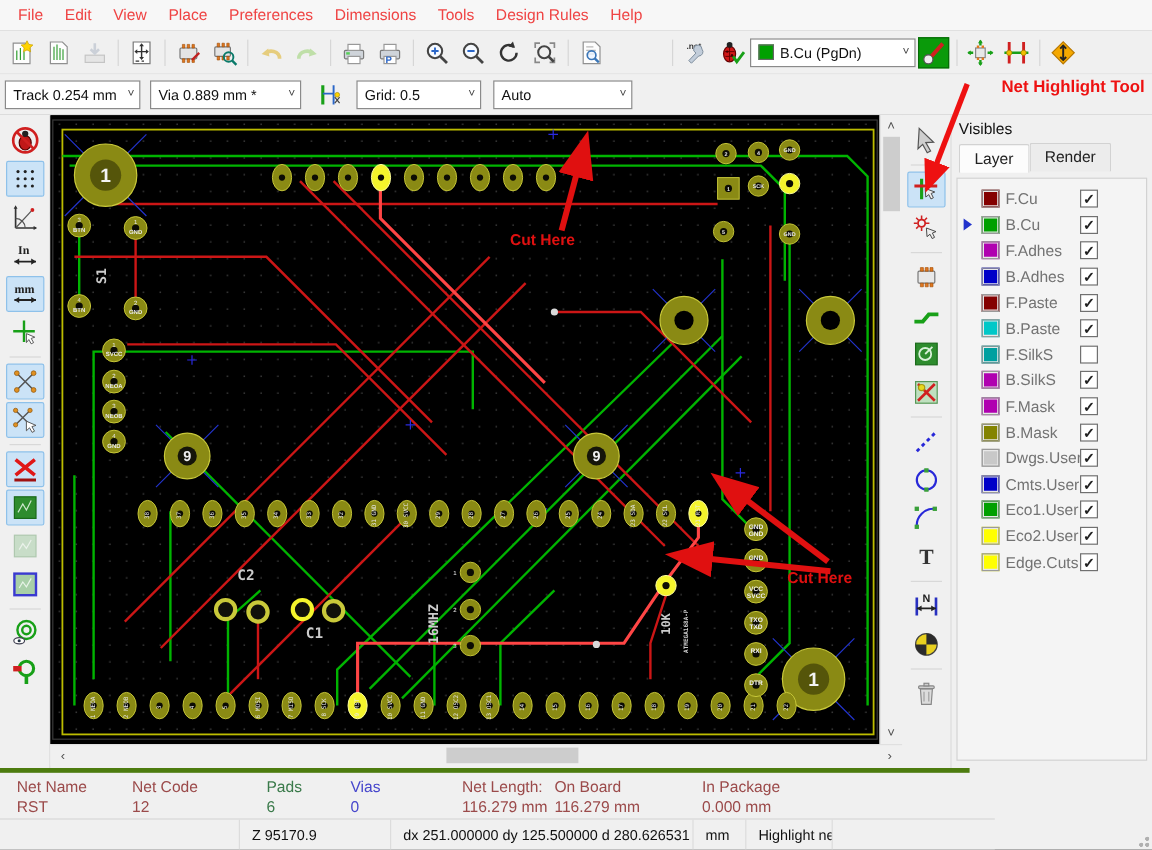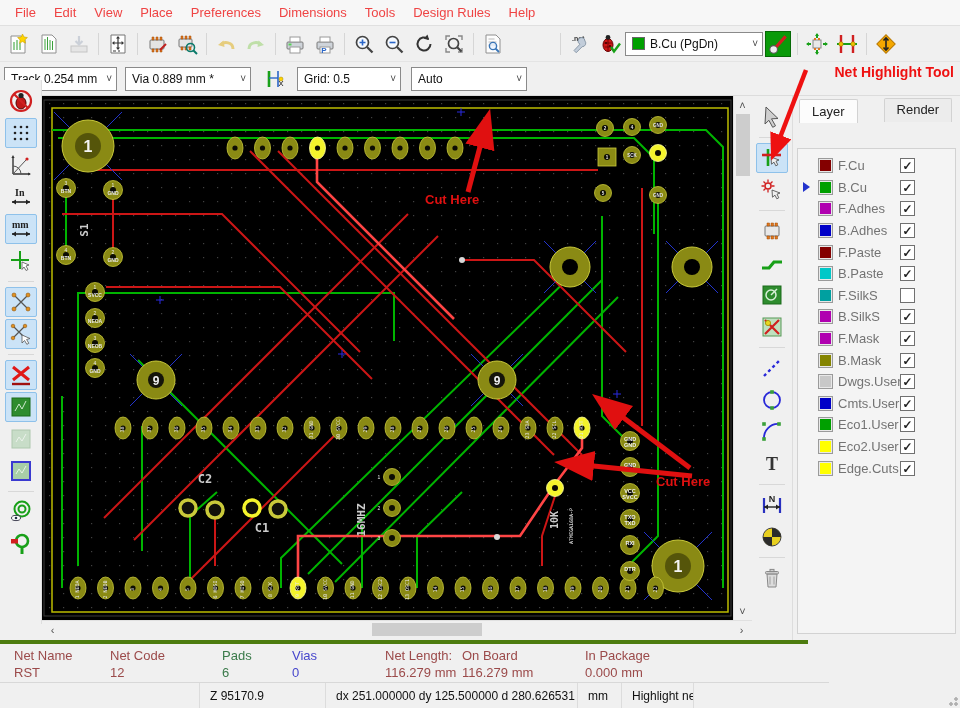--- a/index.html
+++ b/index.html
@@ -29,42 +29,42 @@
   .dd .swatch { width:13px; height:13px; border:1px solid #666; margin-right:5px; flex:none; }
 
   .via-btn { width:26px; height:26px; background:#0a9a0a; border:1px solid #066a06; margin:0 2px;
              display:flex; align-items:center; justify-content:center; }
 
   
   .callout { position:absolute; top:64px; right:6px; font-size:14px; font-weight:bold; color:#ee1111; z-index:40; }
   .arrow-overlay { position:absolute; left:748px; top:56px; width:70px; height:112px; z-index:41; pointer-events:none; }
 
   
-  .ltb { position:absolute; left:0; top:80px; width:42px; height:544px; background:#f0f0f0;
+  .ltb { position:absolute; left:0; top:96px; width:42px; height:544px; background:#f0f0f0;
          border-right:1px solid #dedede; display:flex; flex-direction:column; align-items:center; padding-top:5px; }
   .rtb { position:absolute; left:752px; top:96px; width:40px; height:544px; background:#f0f0f0;
          display:flex; flex-direction:column; align-items:center; padding-top:5px; }
   .vbtn { width:32px; height:30px; flex:none; display:flex; align-items:center; justify-content:center;
           border:1px solid transparent; border-radius:2px; margin:1px 0; }
   .vbtn svg { width:24px; height:24px; }
   .vbtn.active { background:#cbe3f7; border-color:#8ec1ea; }
   .vbtn.faded svg { opacity:.55; }
   .hsep { width:26px; height:1px; background:#d8d8d8; margin:4px 0; flex:none; }
 
   
   .canvas { position:absolute; left:42px; top:96px; width:691px; height:524px; background:#000; }
   .vscroll { position:absolute; left:733px; top:96px; width:19px; height:524px; background:#f0f0f0; border-left:1px solid #e0e0e0; }
   .hscroll { position:absolute; left:42px; top:620px; width:710px; height:18px; background:#f0f0f0; border-top:1px solid #e0e0e0; }
   .sc-arrow { position:absolute; color:#505050; font-size:11px; line-height:16px; width:17px; text-align:center; }
   .thumb { position:absolute; background:#cdcdcd; }
 
   
   .rpanel { position:absolute; left:792px; top:96px; width:168px; height:544px; background:#f0f0f0; border-left:1px solid #ddd; }
   .rpanel-title { font-size:13px; color:#111; padding:4px 0 2px 6px; }
-  .tabs { display:flex; padding-left:6px; margin-top:2px;gap:26px; }
+  .tabs { display:flex; padding-left:6px; margin-top:2px; }
   .tab { font-size:13px; padding:3px 12px 4px; border:1px solid #d2d2d2; border-bottom:none;
          background:#ececec; color:#222; border-radius:2px 2px 0 0; }
   .tab.active { background:#fcfcfc; position:relative; top:1px; padding-top:4px; }
   .tabbody { position:absolute; left:4px; right:4px; top:52px; bottom:6px; border:1px solid #d2d2d2; background:#f4f4f4; padding-top:6px; }
   .lrow { display:flex; align-items:center; height:21.6px; position:relative; padding-left:20px; }
   .lrow .cur { position:absolute; left:5px; width:0; height:0; border-left:7px solid #2233cc;
                border-top:5px solid transparent; border-bottom:5px solid transparent; display:none; }
   .lrow.selected .cur { display:block; }
   .lrow .sw { width:15px; height:15px; border:1px solid #9a9a9a; box-shadow:inset 0 0 0 1px #e8e8e8; margin-right:5px; flex:none; }
   .lrow .lname { font-size:13px; color:#737373; white-space:nowrap; }
@@ -872,20 +872,21 @@
         <svg viewBox="0 0 24 24">
           <path d="M7 8h10l-1 13H8z" fill="#dcdcdc" stroke="#888"></path>
           <rect x="5.5" y="5.5" width="13" height="2.4" rx="1" fill="#cfcfcf" stroke="#888"></rect>
           <rect x="10" y="3.4" width="4" height="2.2" fill="#cfcfcf" stroke="#888"></rect>
           <path d="M10 10.5v8M14 10.5v8" stroke="#a0a0a0"></path>
         </svg>
       </div>
   </div>
 
   <div class="rpanel">
+    <div class="rpanel-title">Visibles</div>
     <div class="tabs">
       <div class="tab active">Layer</div>
       <div class="tab">Render</div>
     </div>
     <div class="tabbody" id="layer-list">
         <div class="lrow">
           <span class="sw" style="background: rgb(132, 0, 0);"></span>
           <span class="lname">F.Cu</span>
           <span class="cb">✓</span>
         </div>

